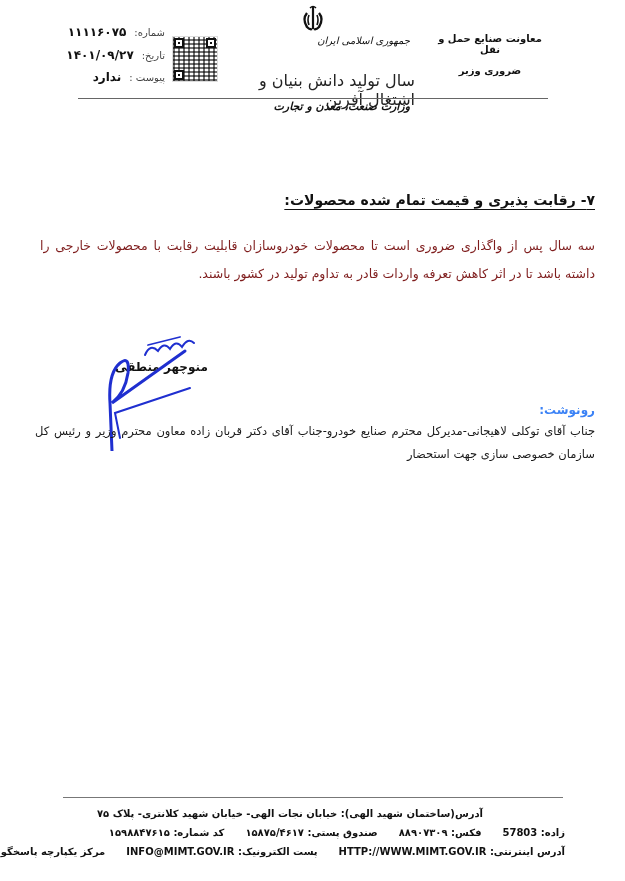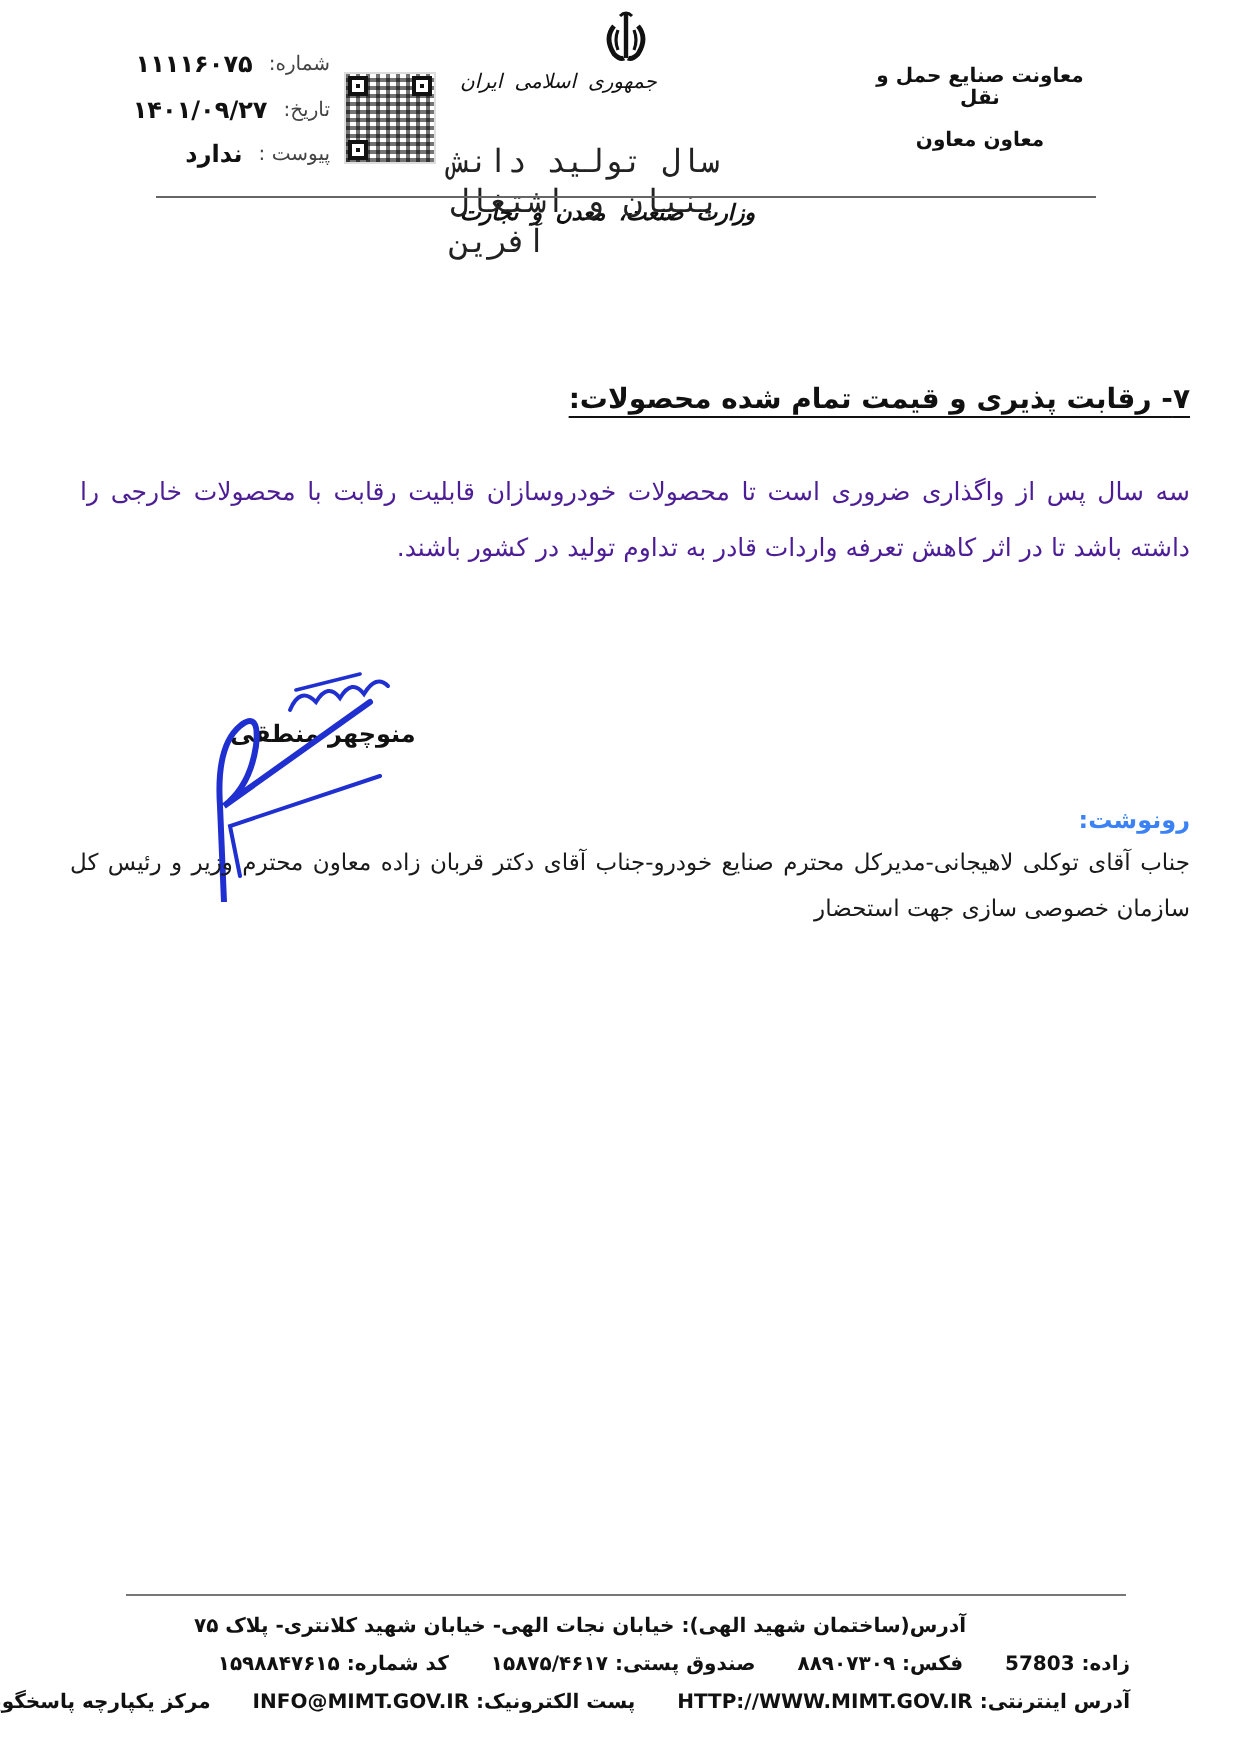--- a/index.html
+++ b/index.html
@@ -18,32 +18,32 @@
   .qr { position: absolute; left: 172px; top: 36px; width: 44px; height: 44px;
         background:
           repeating-linear-gradient(0deg, rgba(0,0,0,0.55) 0 2px, transparent 2px 4px),
           repeating-linear-gradient(90deg, rgba(0,0,0,0.55) 0 2px, transparent 2px 5px),
           #fff; border: 1px solid #ddd; }
   .qr .finder { position: absolute; width: 10px; height: 10px; border: 2px solid #111; background: #fff; box-sizing: border-box; }
   .qr .finder::after { content: ""; position: absolute; left: 2px; top: 2px; width: 2px; height: 2px; background: #111; }
 
   .emblem { position: absolute; left: 298px; top: 5px; width: 30px; height: 28px; }
 
-  .ministry { position: absolute; left: 230px; width: 180px; text-align: left; color: #111; font-family: Liberation Mono, monospace; }
+  .ministry { position: absolute; left: 230px; width: 180px; text-align: right; color: #111; }
   .ministry.l1 { top: 35px; font-size: 10px; font-style: italic; }
   .ministry.l2 { top: 52px; font-size: 11px; font-style: italic; font-weight: bold; margin-top: 48px; }
   .ministry.l3 { top: 71px; font-size: 16px; color: #222; left: 225px; width: 190px; }
 
   .dept { position: absolute; left: 430px; width: 120px; text-align: center; font-size: 10px; font-weight: bold; color: #111; }
 
   .hr-top { position: absolute; left: 78px; top: 98px; width: 470px; height: 0; border-top: 1.5px solid #666; }
 
   
   .heading { position: absolute; right: 30px; top: 192px; font-size: 14px; font-weight: bold; text-decoration: underline; text-underline-offset: 4px; color: #111; white-space: nowrap; }
-  .para { position: absolute; right: 30px; top: 232px; width: 555px; font-size: 12.5px; line-height: 28px; text-align: justify; color: #4c1d95; margin-left: 21px; }
+  .para { position: absolute; right: 30px; top: 232px; width: 555px; font-size: 12.5px; line-height: 28px; text-align: justify; color: #7f1d1d; margin-left: 21px; }
 
   .sig-name { position: absolute; left: 115px; top: 360px; font-size: 12px; font-weight: bold; color: #111; }
   .signature { position: absolute; left: 90px; top: 333px; width: 110px; height: 118px; }
 
   .cc-label { position: absolute; right: 30px; top: 403px; font-size: 12px; font-weight: bold; color: #3b82f6; }
   .cc-text { position: absolute; right: 30px; top: 420px; width: 560px; font-size: 11.5px; line-height: 23px; text-align: justify; color: #1a1a1a; }
 
   
   .hr-bottom { position: absolute; left: 63px; top: 797px; width: 500px; height: 0; border-top: 1.2px solid #777; }
   .footer-line { position: absolute; right: 60px; font-size: 10px; font-weight: bold; color: #111; white-space: nowrap; }
@@ -79,21 +79,21 @@
   <path d="M21 8 Q26 14 21 22 Q18 25 16 24" stroke="#111" stroke-width="2.4" fill="none"></path>
   <path d="M11 10 Q9 15 11 20" stroke="#111" stroke-width="1.6" fill="none"></path>
   <path d="M19 10 Q21 15 19 20" stroke="#111" stroke-width="1.6" fill="none"></path>
 </svg>
 
 <div class="ministry l1">جمهوری اسلامی ایران</div>
 <div class="ministry l2">وزارت صنعت، معدن و تجارت</div>
 <div class="ministry l3">سال تولید دانش بنیان و اشتغال آفرین</div>
 
 <div class="dept" style="top:33px;">معاونت صنایع حمل و نقل</div>
-<div class="dept" style="top:65px;">معاون معاون</div>
+<div class="dept" style="top:65px;">ضروری وزیر</div>
 
 <div class="hr-top"></div>
 
 <div class="heading">۷- رقابت پذیری و قیمت تمام شده محصولات:</div>
 <div class="para">سه سال پس از واگذاری ضروری است تا محصولات خودروسازان قابلیت رقابت با محصولات خارجی را داشته باشد تا در اثر کاهش تعرفه واردات قادر به تداوم تولید در کشور باشند.</div>
 
 <div class="sig-name">منوچهر منطقی</div>
 <svg class="signature" viewBox="0 0 110 118">
   <path d="M22 118 L20 70 Q18 40 30 30 Q40 22 38 40 Q35 60 22 70 L95 18" stroke="#1f2fd0" stroke-width="3" fill="none" stroke-linecap="round"></path>
   <path d="M30 105 L25 80 L100 55" stroke="#1f2fd0" stroke-width="2" fill="none" stroke-linecap="round"></path>

